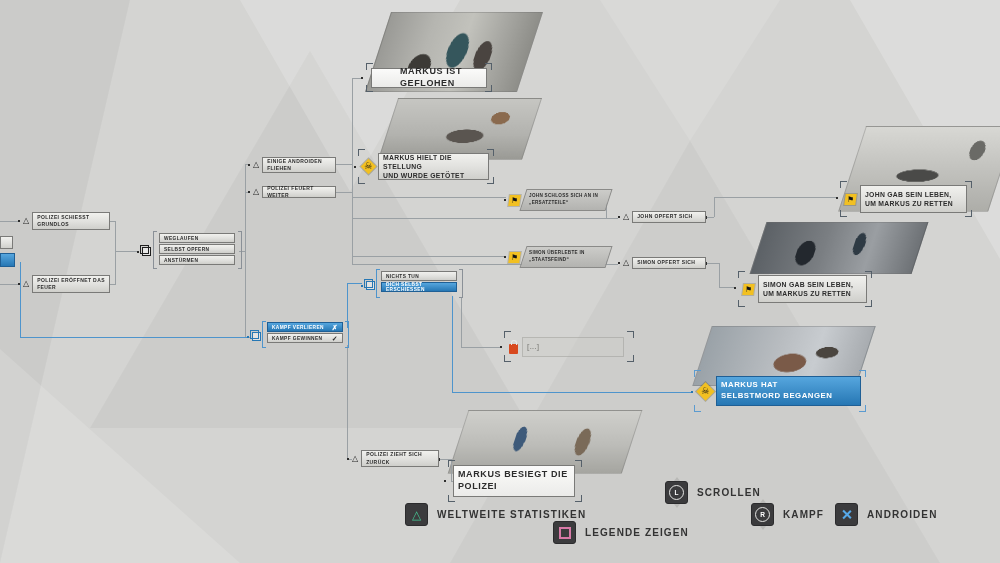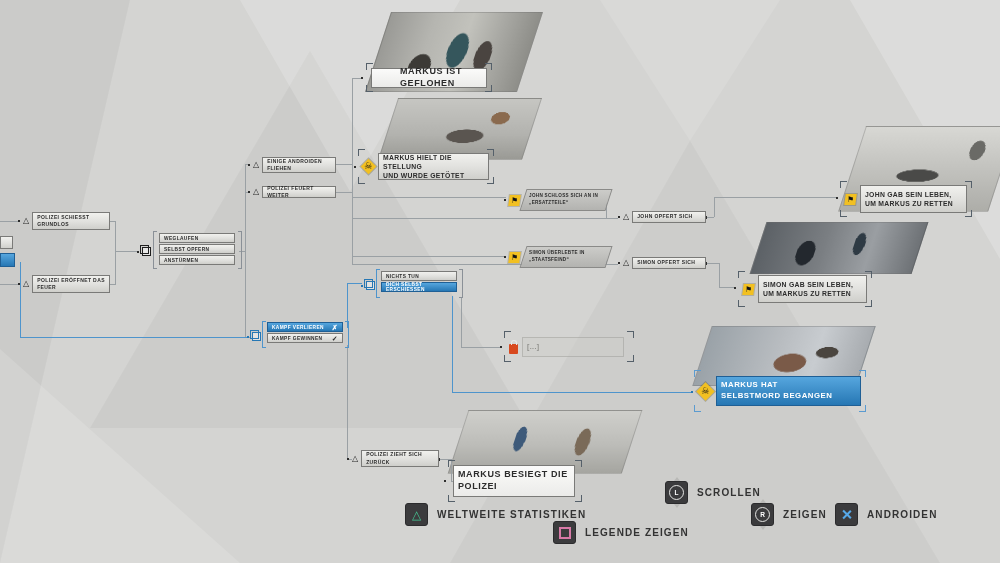--- a/index.html
+++ b/index.html
@@ -376,21 +376,21 @@
   <div class="bbtn" style="left:665px;top:481px;text-align:right;">
     <span class="bsq stick">
         <span class="stickc">L</span>
       </span>
     <span class="blabel">SCROLLEN</span>
   </div>
   <div class="bbtn" style="left:751px;top:503px;">
     <span class="bsq stick">
         <span class="stickc">R</span>
       </span>
-    <span class="blabel">ZEIGEN</span>
+    <span class="blabel">KAMPF</span>
   </div>
   <div class="bbtn" style="left:835px;top:503px;">
     <span class="bsq">
         <span class="g-x"></span>
       </span>
     <span class="blabel">ANDROIDEN</span>
   </div>
 
 </div>
 

